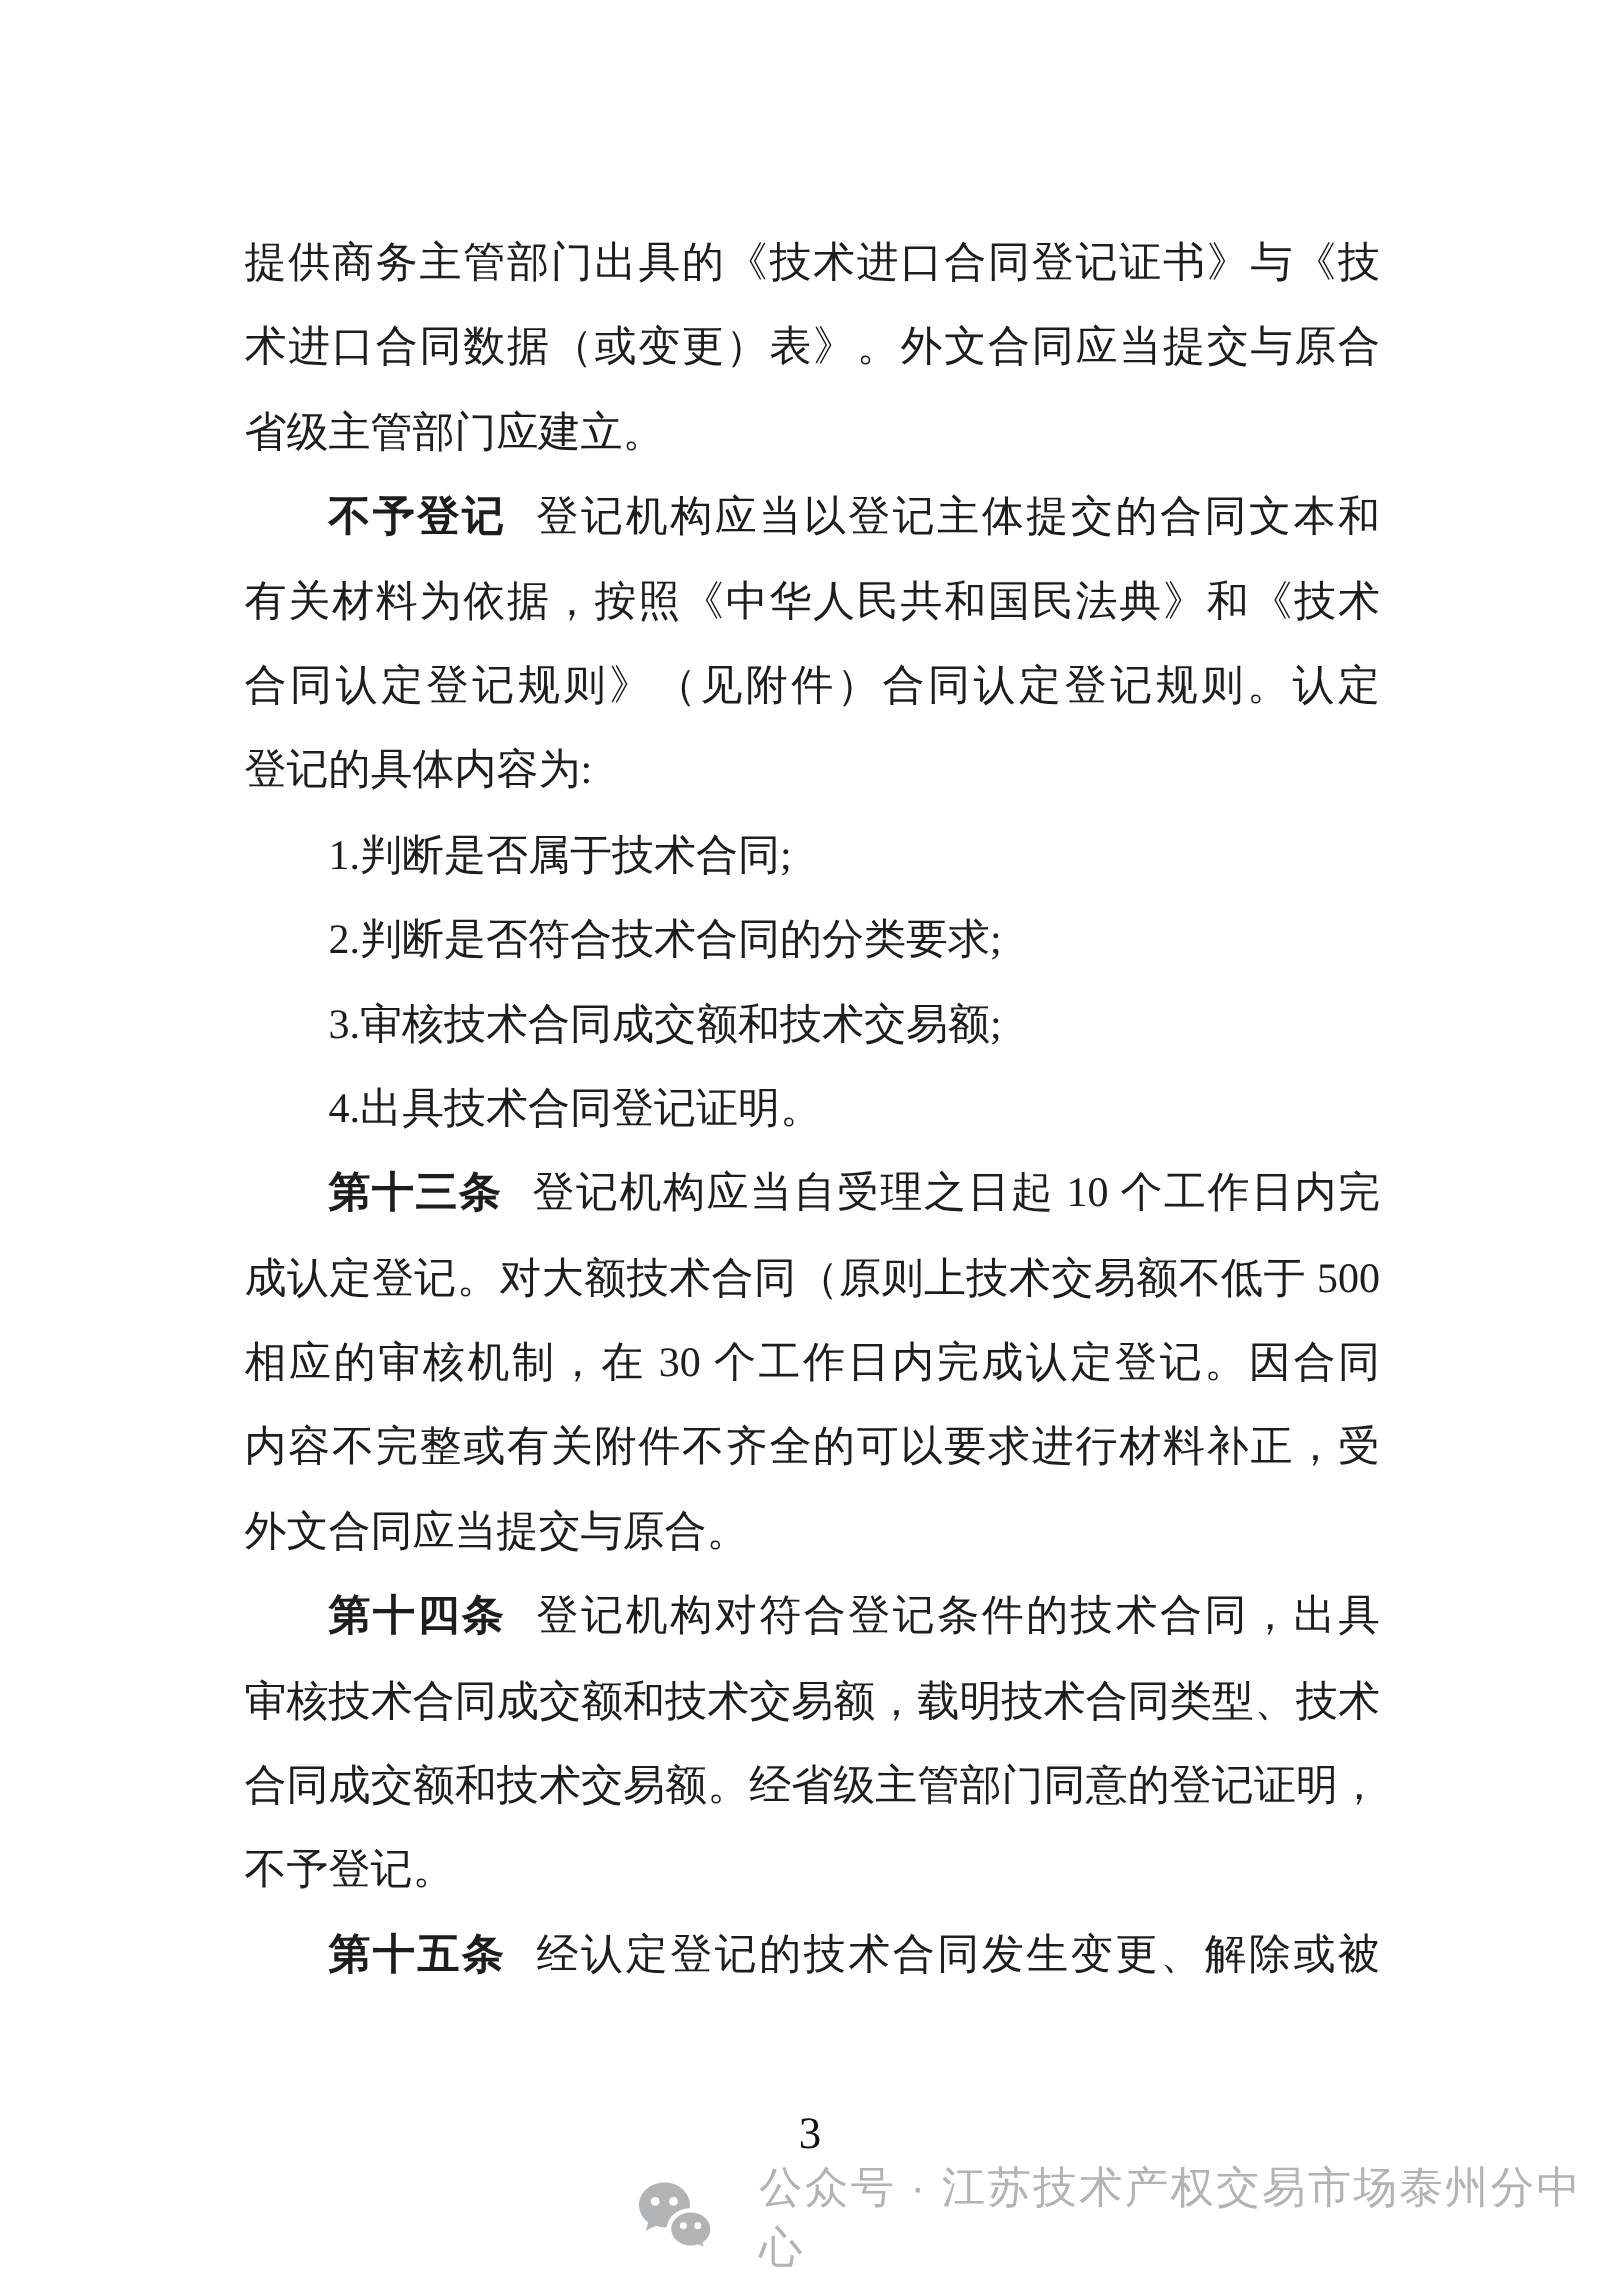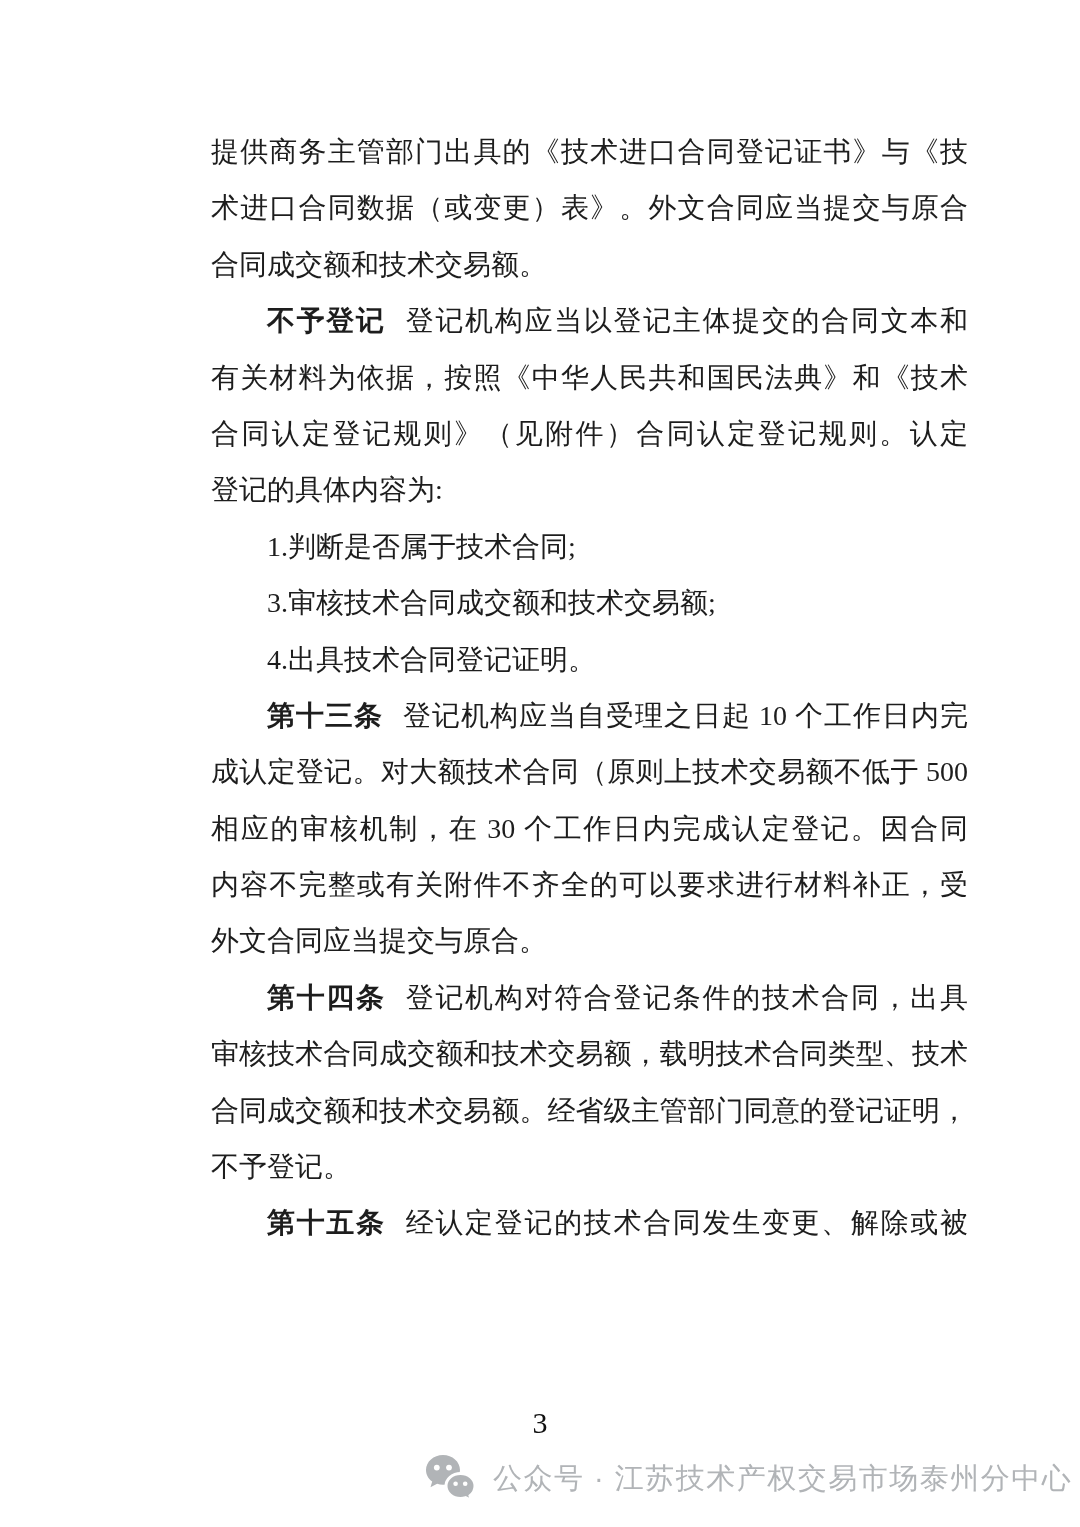--- a/index.html
+++ b/index.html
@@ -11,23 +11,22 @@
     height: 1527px;
     background: #ffffff;
     position: relative;
     overflow: hidden;
     font-family: "Liberation Serif", "DejaVu Serif", serif;
     color: #1d1d1d;
   }
   .doc {
     position: absolute;
     left: 163px;
-    top: 124px;
+    top: 148px;
     width: 757px;
-    margin-left: 48px;
   }
   .line {
     box-sizing: border-box;
     width: 757px;
     height: 56.4px;
     line-height: 56.4px;
     font-size: 28px;
     text-align: left;
     white-space: nowrap;
     overflow: visible;
@@ -56,44 +55,45 @@
     font-size: 30px;
     color: #111111;
   }
   .watermark {
     position: absolute;
     left: 424px;
     top: 1450px;
     height: 58px;
     display: flex;
     align-items: center;
-    gap: 17px;
+    gap: 30px;
     font-family: "Liberation Sans", "DejaVu Sans", sans-serif;
     font-size: 29px;
     letter-spacing: 1.5px;
     color: #b1b4b7;
   }
   .wechat-icon {
     width: 52px;
     height: 52px;
     flex: 0 0 auto;
   }
 </style>
 </head>
 <body>
 
 <div class="doc">
   <div class="line fill"><span class="lead"></span><span>提供商务主管部门出具的《技术进口合同登记证书》与《技</span></div>
   <div class="line fill"><span class="lead"></span><span>术进口合同数据（或变更）表》。外文合同应当提交与原合</span></div>
-  <div class="line"><span class="lead"></span><span>合同成交额和技术交易额。</span></div>
+  <div class="line"><span class="lead"></span><span>省级主管部门应建立。</span></div>
   <div class="line fill indent"><span class="lead">不予登记</span><span>登记机构应当以登记主体提交的合同文本和</span></div>
   <div class="line fill"><span class="lead"></span><span>有关材料为依据，按照《中华人民共和国民法典》和《技术</span></div>
   <div class="line fill"><span class="lead"></span><span>合同认定登记规则》（见附件）合同认定登记规则。认定</span></div>
   <div class="line"><span class="lead"></span><span>登记的具体内容为:</span></div>
   <div class="line indent"><span class="lead"></span><span>1.判断是否属于技术合同;</span></div>
+  <div class="line indent"><span class="lead"></span><span>2.判断是否符合技术合同的分类要求;</span></div>
   <div class="line indent"><span class="lead"></span><span>3.审核技术合同成交额和技术交易额;</span></div>
   <div class="line indent"><span class="lead"></span><span>4.出具技术合同登记证明。</span></div>
   <div class="line fill indent"><span class="lead">第十三条</span><span>登记机构应当自受理之日起 10 个工作日内完</span></div>
   <div class="line fill"><span class="lead"></span><span>成认定登记。对大额技术合同（原则上技术交易额不低于 500</span></div>
   <div class="line fill"><span class="lead"></span><span>相应的审核机制，在 30 个工作日内完成认定登记。因合同</span></div>
   <div class="line fill"><span class="lead"></span><span>内容不完整或有关附件不齐全的可以要求进行材料补正，受</span></div>
   <div class="line"><span class="lead"></span><span>外文合同应当提交与原合。</span></div>
   <div class="line fill indent"><span class="lead">第十四条</span><span>登记机构对符合登记条件的技术合同，出具</span></div>
   <div class="line fill"><span class="lead"></span><span>审核技术合同成交额和技术交易额，载明技术合同类型、技术</span></div>
   <div class="line fill"><span class="lead"></span><span>合同成交额和技术交易额。经省级主管部门同意的登记证明，</span></div>

